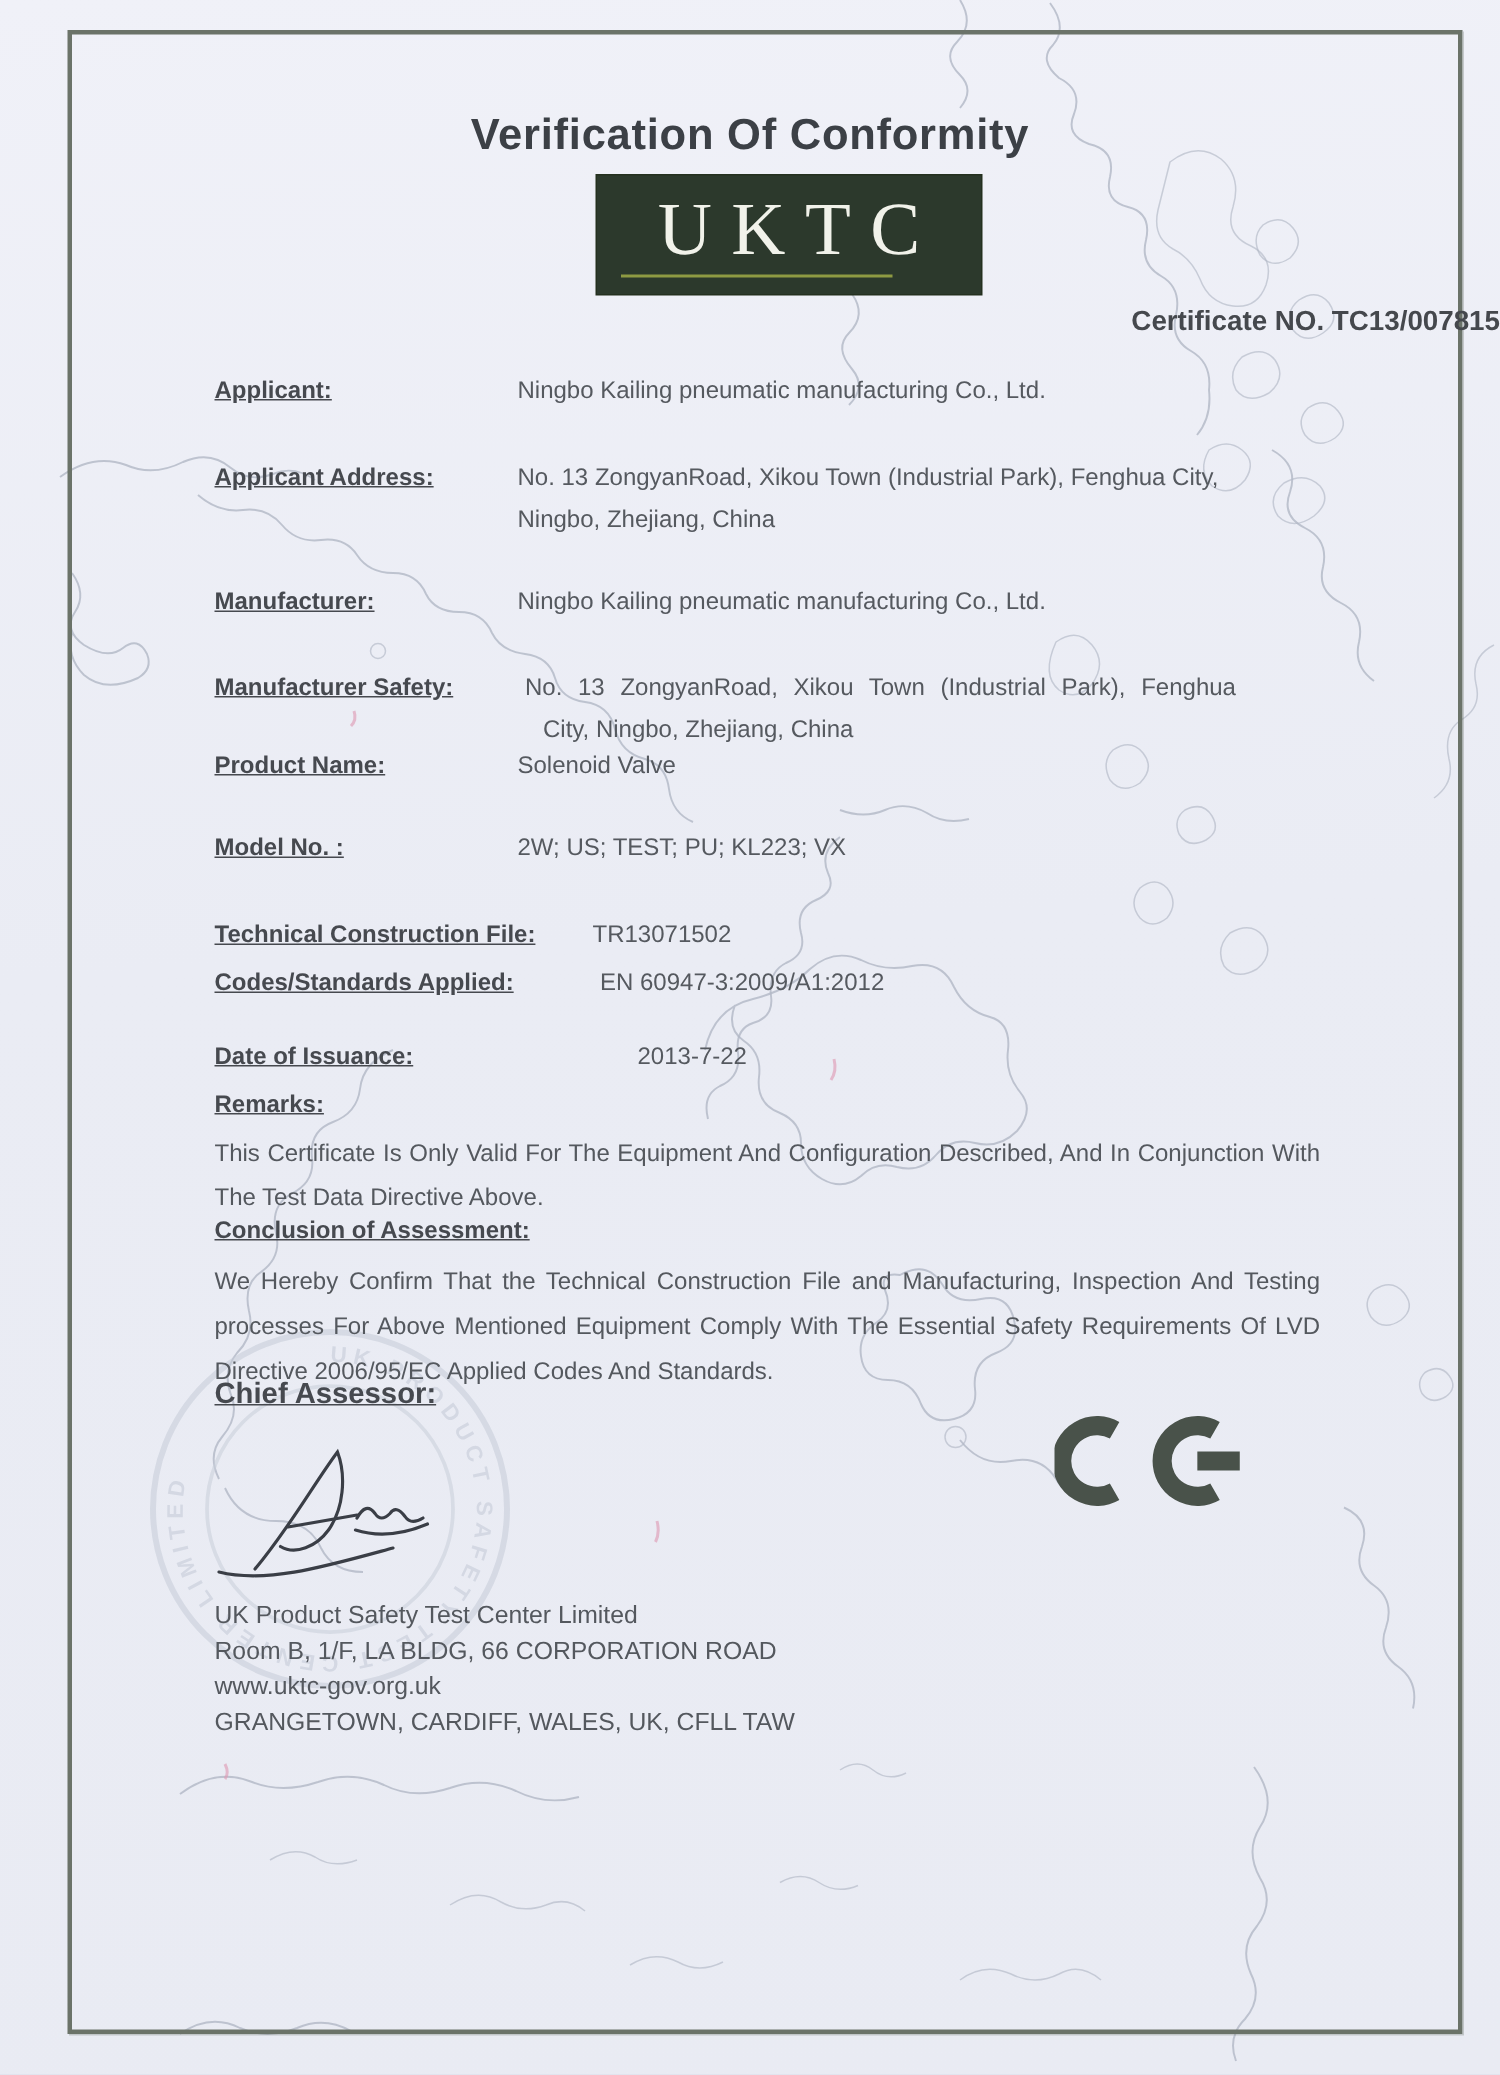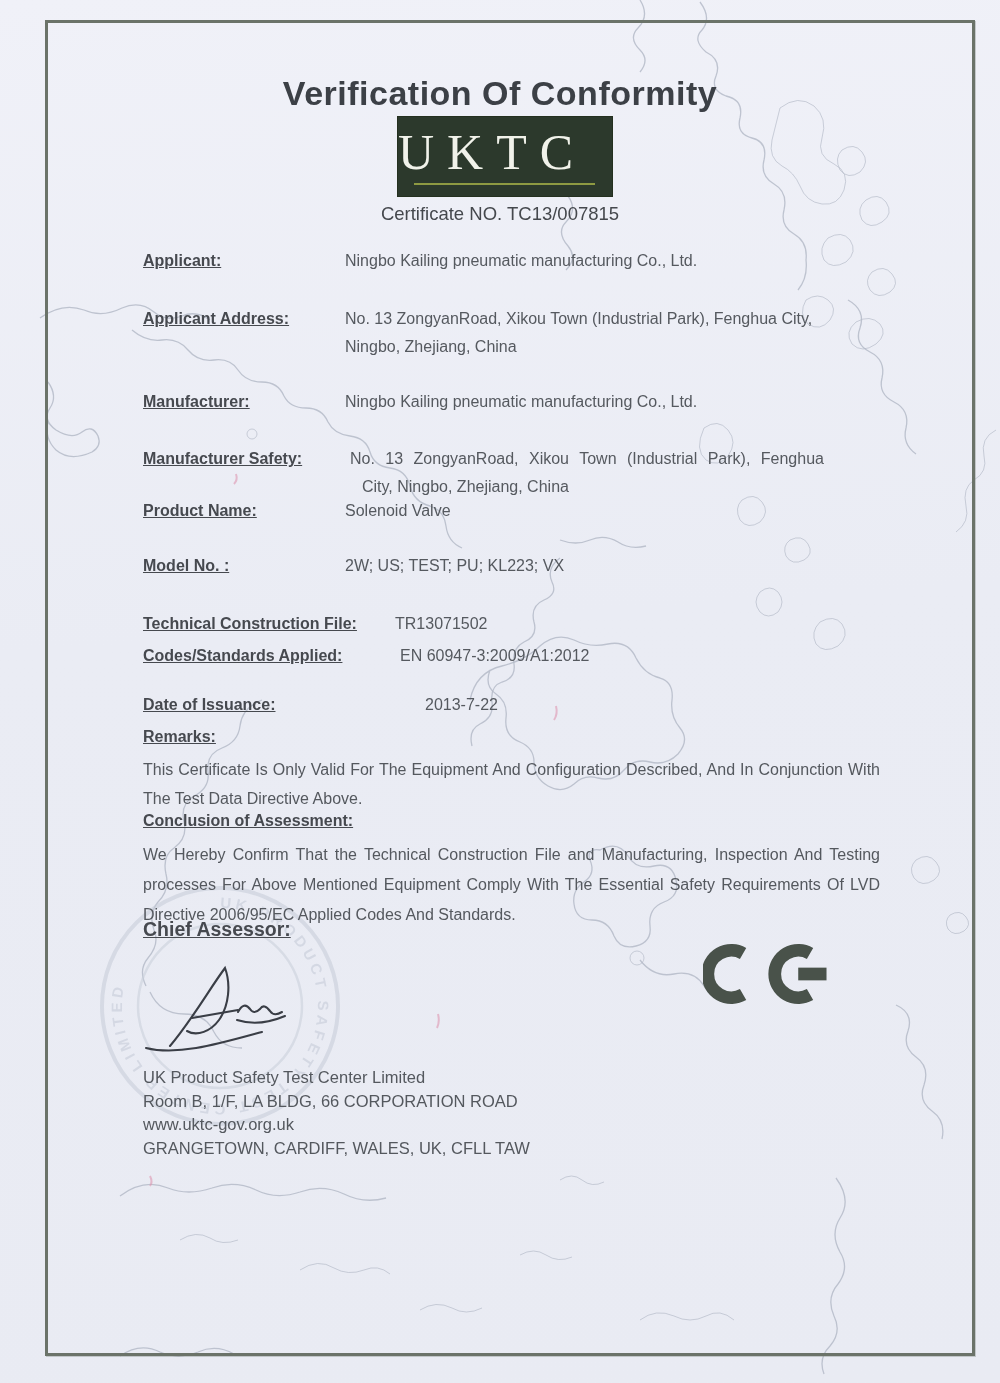--- a/index.html
+++ b/index.html
@@ -21,37 +21,37 @@
   .map-line.thin { stroke-width:1; opacity:.65; }
   .speck { fill:none; stroke:#dd96b0; stroke-width:2; opacity:.6; }
 
   .stamp { left:70px; top:856px; width:300px; height:300px; opacity:.55; }
   .stamp-ring-outer { fill:none; stroke:#c6ccd8; stroke-width:4; }
   .stamp-ring-inner { fill:none; stroke:#c9cfda; stroke-width:2.5; }
   .stamp-text { fill:#c3c9d6; font-size:15px; font-weight:bold; letter-spacing:4px; font-family:"Liberation Sans", sans-serif; }
 
   .title {
     position:absolute; left:0; top:74px; width:1000px; text-align:center;
-    font-size:34px; font-weight:bold; color:#3c4046; letter-spacing:.5px;
+    font-size:29px; font-weight:bold; color:#3c4046; letter-spacing:.5px;
   }
   .logo {
-    position:absolute; left:398px; top:117px; width:214px; height:79px;
-    background:#2c392c; display:flex; align-items:center; 
+    position:absolute; left:398px; top:117px; width:256px; height:79px;
+    background:#2c392c; display:flex; align-items:center; justify-content:center;
     box-shadow:0 0 0 1px #24301f;
   }
   .logo-text {
     font-family:"Liberation Serif", serif; font-size:50px; color:#f1f2ea;
     letter-spacing:13px; margin-right:-13px; line-height:1; padding-bottom:10px;
   }
   .logo-underline {
     position:absolute; left:16px; bottom:11px; width:181px; height:2px; background:#8e9a42;
   }
   .cert-no {
-    position:absolute; left:0; top:203px; width:1000px; text-align:center;
-    font-size:18.5px; font-weight:normal; color:#45484d;
+    position:absolute; left:0; top:203px; width:1000px; text-align:right;
+    font-size:18.5px; font-weight:bold; color:#45484d;
   }
 
   .lbl { position:absolute; left:143px; font-size:16px; font-weight:bold; color:#46494f; white-space:nowrap;text-decoration:underline; }
   .val { position:absolute; font-size:16px; color:#55595f; white-space:nowrap; }
   .para {
     position:absolute; left:143px; width:737px; font-size:16px; color:#54585e;
     text-align:justify; line-height:29px;
   }
   .heading-lg { font-size:19.5px;text-align:center; }
 

